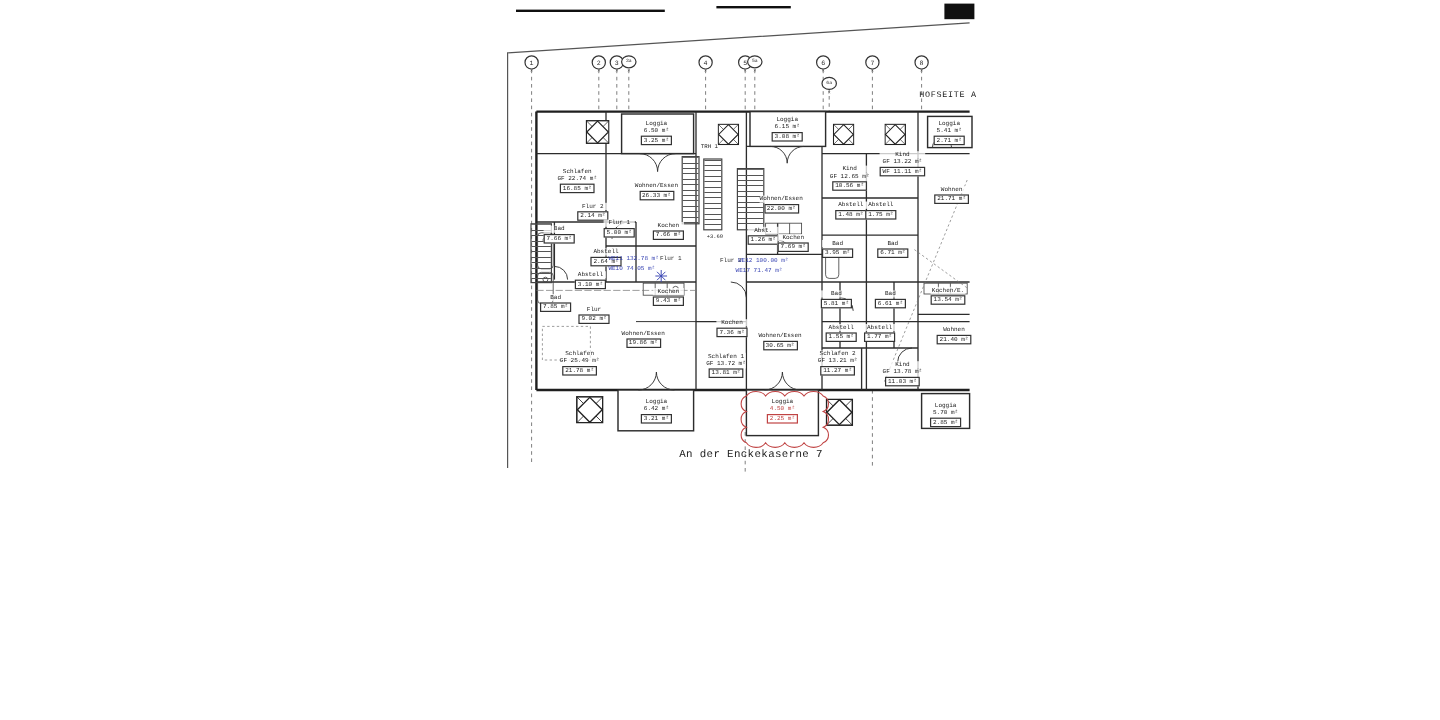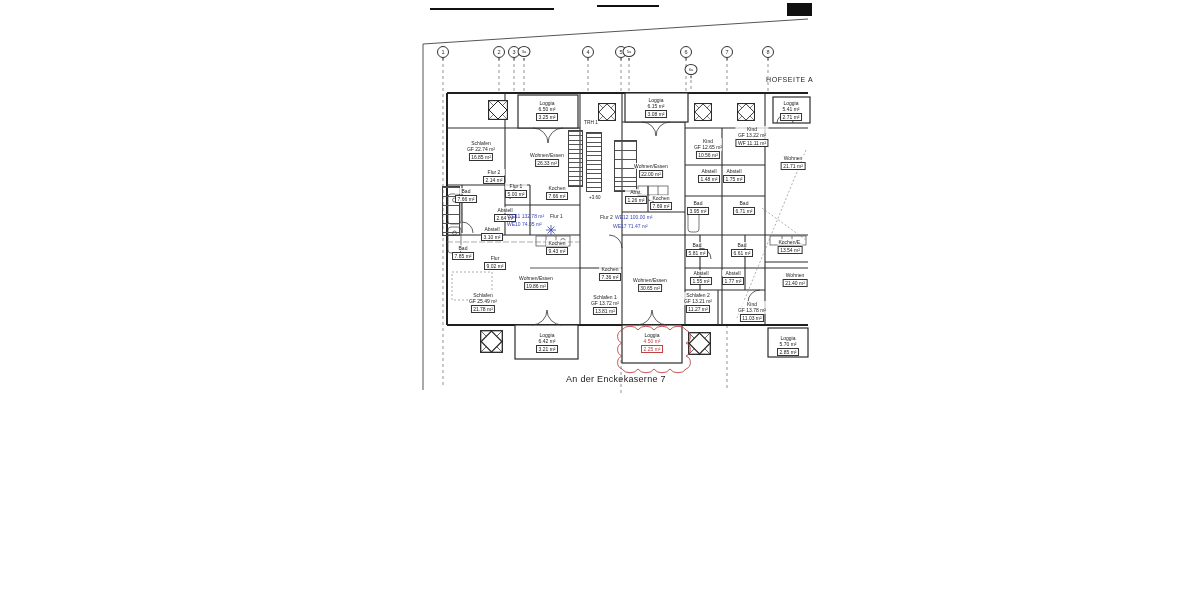--- a/index.html
+++ b/index.html
@@ -1,17 +1,17 @@
 <!DOCTYPE html>
 <html style="--blue: #3a46b4; --red: #c04343;"><head>
 <meta charset="utf-8">
 <style>
   html,body{margin:0;padding:0;background:#ffffff;}
   .canvas{position:relative;width:1172px;height:600px;background:#fff;overflow:hidden;
-          font-family:Liberation Sans, sans-serif;color:#2b2b2b;}
+          font-family:Liberation Mono, monospace;color:#2b2b2b;}
   svg.plan{position:absolute;left:0;top:0;}
   
   .stair{position:absolute;border:0.8px solid #444;
          background:repeating-linear-gradient(to bottom,#555 0,#555 0.8px,transparent 0.8px,transparent 4.5px);}
   
   .room-label{position:absolute;transform:translateX(-50%);text-align:center;
               font-size:5px;line-height:1.25;white-space:nowrap;color:#222;}
   .room-label .ln{display:block;background:rgba(255,255,255,.75);}
   .room-label .box{display:inline-block;border:0.6px solid #333;padding:0 1.5px;
                    background:#fff;margin-top:0.5px;}

